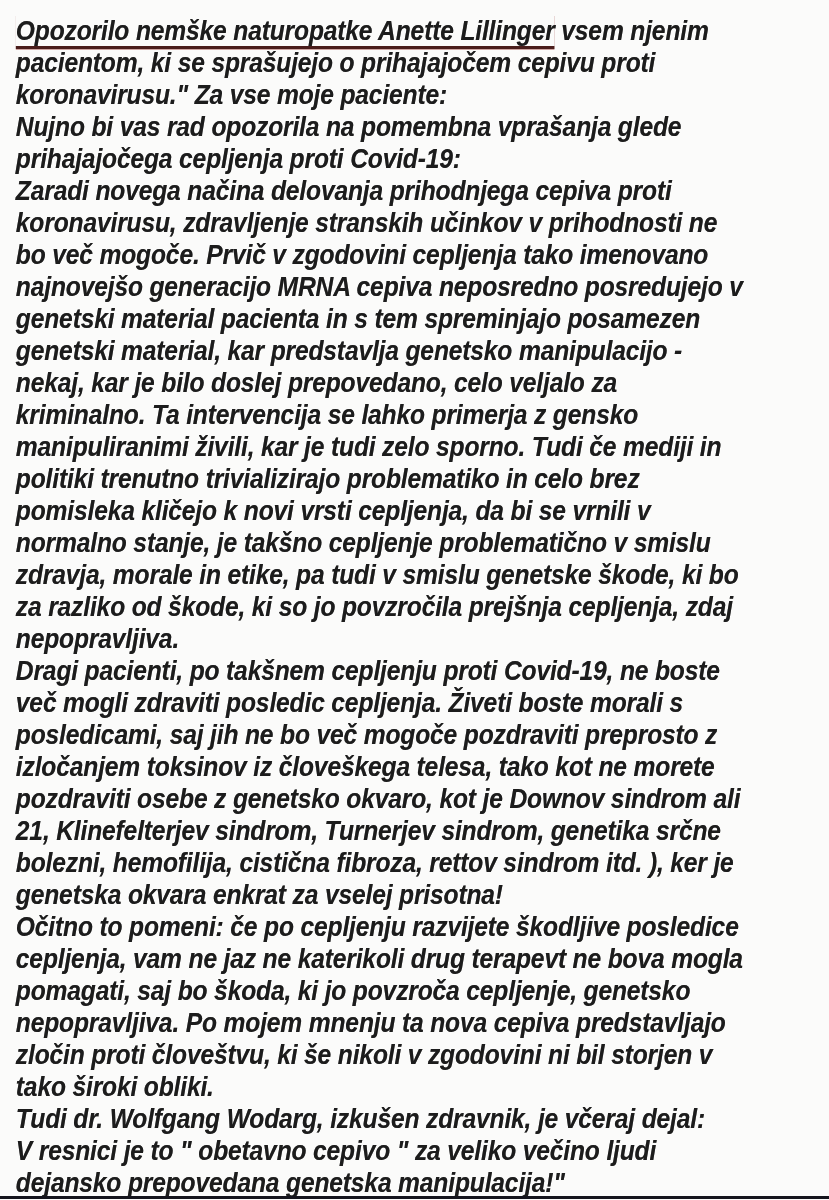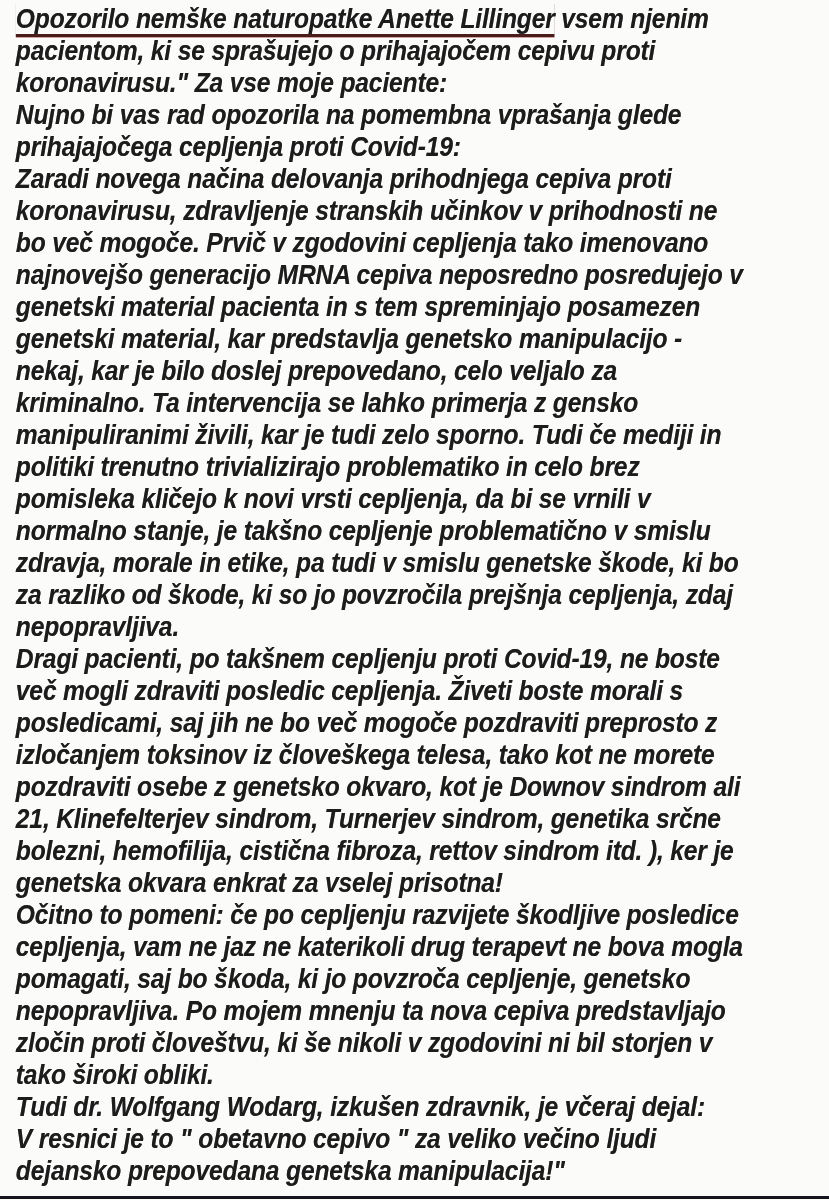--- a/index.html
+++ b/index.html
@@ -11,21 +11,21 @@
     height: 1200px;
     background: #fbfbfa;
     overflow: hidden;
     position: relative;
     font-family: "Liberation Sans", sans-serif;
   }
   .page {
     position: relative;
     width: 829px;
     height: 1200px;
-    padding-top: 3px;
+    padding-top: 15px;
     box-sizing: border-box;
   }
   .line {
     white-space: nowrap;
     font-weight: bold;
     font-style: italic;
     font-size: 28px;
     line-height: 32px;
     color: #1c1c1c;
     padding-left: 18px;

